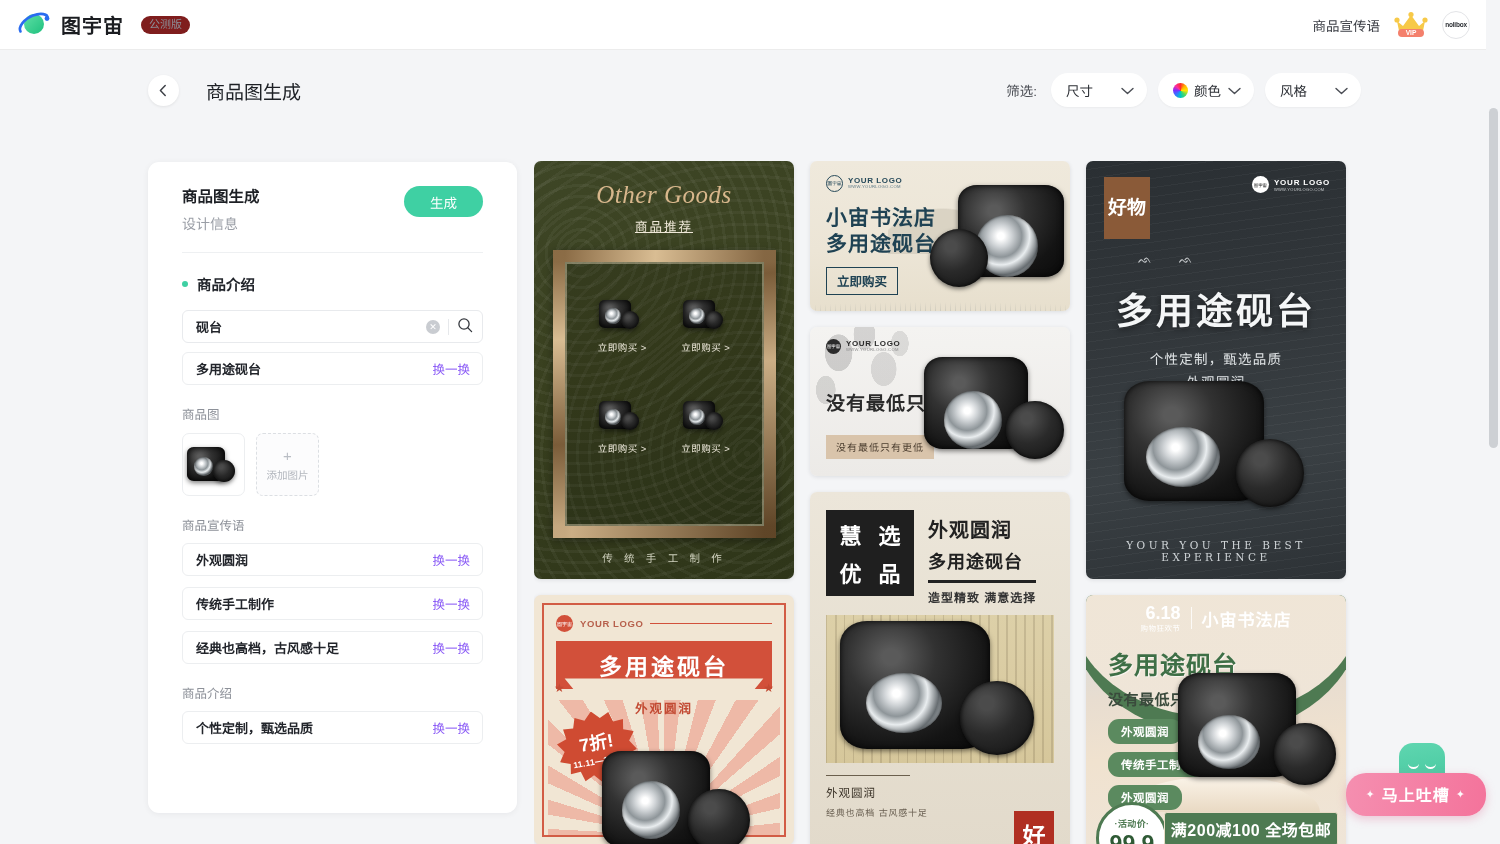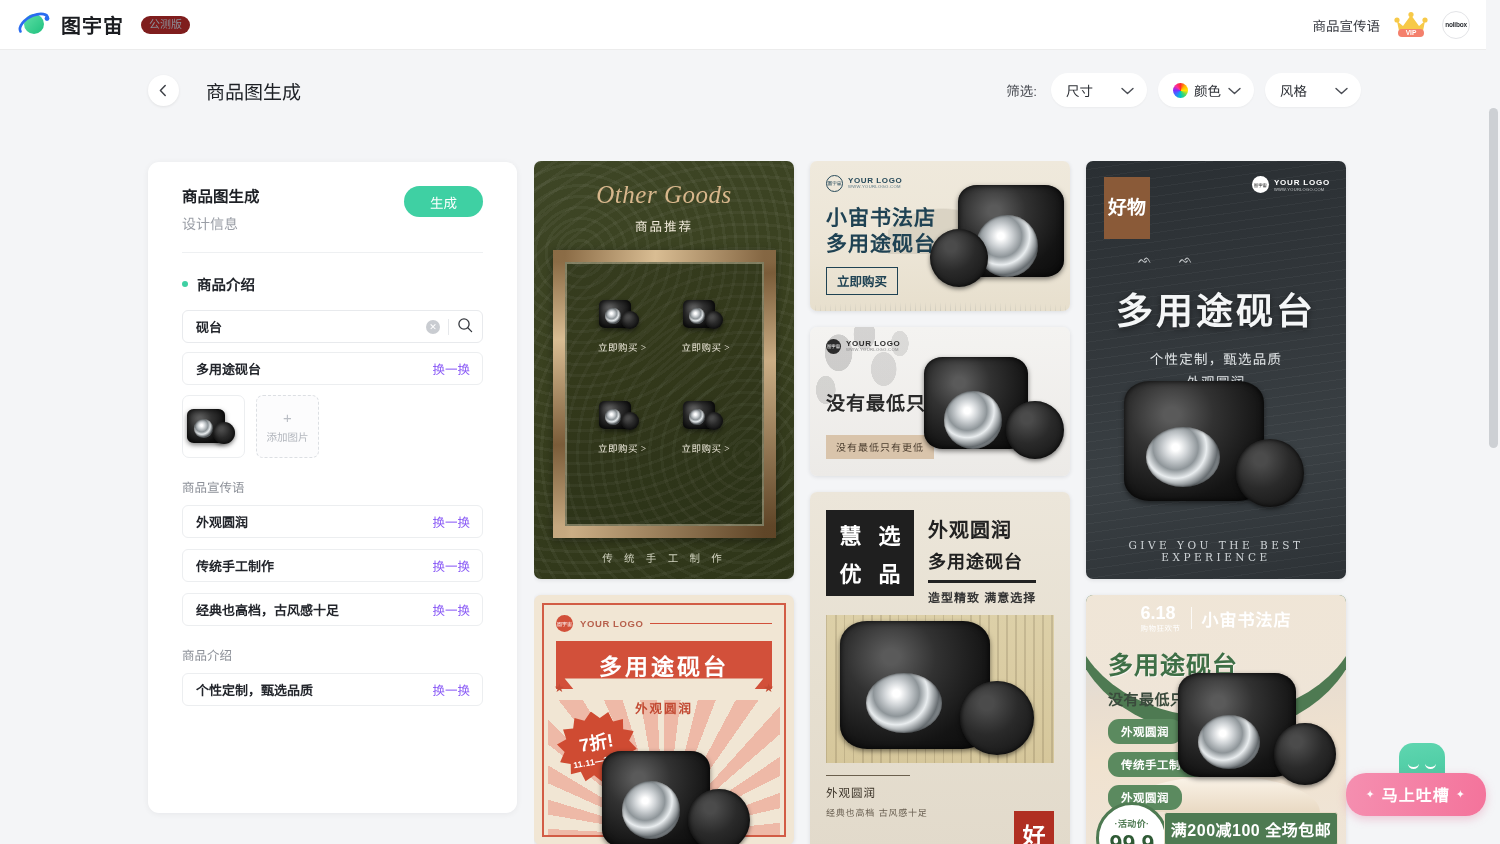--- a/index.html
+++ b/index.html
@@ -153,33 +153,33 @@
     height: 418px;
     background:
       repeating-radial-gradient(circle at 18% 22%, rgba(255,255,255,.045) 0 3px, rgba(0,0,0,0) 3px 11px),
       repeating-radial-gradient(circle at 82% 70%, rgba(255,255,255,.04) 0 3px, rgba(0,0,0,0) 3px 12px),
       linear-gradient(160deg,#3e4626 0%,#39401f 45%,#2e3519 100%);
     display: flex; flex-direction: column; align-items: center;
     padding-top: 20px;
   }
   .c-green .og { font-family: "Liberation Serif", "DejaVu Serif", serif; font-style: italic;
     font-size: 25px; color: #d8b78c; letter-spacing: .5px; }
-  .c-green .sub { font-family:"DejaVu Serif", serif; font-size: 12.5px; color: #efe8d8; margin-top: 7px; letter-spacing: 2px; }
+  .c-green .sub { font-family:"DejaVu Serif", serif; font-size: 12.5px; color: #efe8d8; margin-top: 7px; letter-spacing: 2px; text-decoration: underline; }
   .frame {
     margin-top: 15px; width: 223px; height: 288px;
     border: 12px solid transparent;
     border-image: linear-gradient(140deg,#8a6b45,#d9bd93 18%,#7a5c39 42%,#cbae85 62%,#5f4527 100%) 1;
     background: rgba(0,0,0,.10);
     box-shadow: inset 0 0 0 2px rgba(250,235,205,.38), 0 2px 8px rgba(0,0,0,.4);
     position: relative;
   }
   .frame-grid { position:absolute; inset: 8px; display: grid; grid-template-columns: 1fr 1fr;
     grid-template-rows: 1fr 1fr; padding: 28px 8px 18px; }
   .fg-cell { display:flex; flex-direction: column; align-items: center; justify-content: flex-start; gap: 6px; }
-  .buy-txt { font-family:Liberation Serif, serif; font-size: 9.5px; color: #efeadc; letter-spacing: .5px; }
+  .buy-txt { font-family:Liberation Sans, sans-serif; font-size: 9.5px; color: #efeadc; letter-spacing: .5px; }
   .c-green .foot { margin-top: auto; margin-bottom: 14px; font-family:"DejaVu Serif", serif;
     font-size: 10.5px; color: #cfd0bd; letter-spacing: 4px; }
 
   
   .c-retro {
     height: 250px;
     background:
       radial-gradient(circle at 50% 62%, rgba(214,96,72,.0) 0 28%, rgba(214,96,72,.0) 100%),
       #f1e6d4;
     padding: 8px; position: relative;
@@ -334,21 +334,21 @@
     height: 255px;
     background: linear-gradient(175deg,#cfdbe2 0%,#e8ddd0 38%,#f0e2cf 60%,#efe5d8 100%);
     position: relative; overflow:hidden;
   }
   .promo-arc { position:absolute; left:-6%; top:-40%; width: 112%; height: 95%;
       border-radius: 50%; background: #4e7a52; }
   .promo-arc2 { position:absolute; left:-6%; top:-40%; width:112%; height: 88%;
       border-radius: 50%; background: linear-gradient(180deg,#f0e6d6,#efe5d8); }
   .promo-top { position:absolute; left:0; right:0; top: 9px; display:flex; align-items:center;
       justify-content:center; gap: 10px; z-index:4; color:#fff; }
-  .p618 { text-align:left; line-height:1; }
+  .p618 { text-align:right; line-height:1; }
   .p618 .n { font-size: 18px; font-weight: 800; }
   .p618 .s { font-size: 7.5px; margin-top:3px; letter-spacing: .5px; }
   .p-bar { width:1px; height: 22px; background: rgba(255,255,255,.8); }
   .p-shop { font-size: 17px; font-weight: 800; letter-spacing: 1px; }
   .promo-body { position:relative; z-index:4; padding: 50px 0 0 22px; }
   .promo-h1 { font-size: 25px; font-weight: 800; color:#3e6f46; letter-spacing: 1px;
       text-shadow: 1px 1px 0 rgba(255,255,255,.6); }
   .promo-h2 { margin-top: 7px; font-size: 15px; font-weight: 800; color:#3a4a3c; letter-spacing: .5px; }
   .promo-tags { margin-top: 10px; display:flex; flex-direction:column; gap: 8px; align-items:flex-start; }
   .p-tag { background:#5b8a5f; color:#fff; font-size: 11.5px; font-weight:700;
@@ -515,20 +515,21 @@
             <path d="M10.8 10.8 L14.6 14.6" stroke="#35383e" stroke-width="1.3" stroke-linecap="round"></path>
           </svg>
         </span>
       </div>
 
       <div class="field-row">
         <span class="fval">多用途砚台</span>
         <span class="swap">换一换</span>
       </div>
 
+      <div class="field-label">商品图</div>
       <div class="thumbs">
         <div class="thumb">
           <span class="ink" style="width:54px;height:44px;">
             <span class="slab" style="left:0;top:4px;width:38px;height:34px;"></span>
             <span class="pool" style="left:7px;top:14px;width:19px;height:19px;"></span>
             <span class="lid" style="left:26px;top:17px;width:22px;height:22px;"></span>
           </span>
         </div>
         <div class="thumb-add">
           <span class="plus">+</span>
@@ -722,21 +723,21 @@
         <div class="dark-title">多用途砚台</div>
         <div class="dark-sub">
           <span style="display:block">个性定制，甄选品质</span>
           <span style="display:block">外观圆润</span>
         </div>
         <span class="ink" style="position:absolute; left:38px; bottom:66px; width:186px; height:132px;">
           <span class="slab" style="left:0;top:0;width:140px;height:120px;"></span>
           <span class="pool" style="left:22px;top:46px;width:74px;height:60px;"></span>
           <span class="lid" style="left:112px;top:58px;width:68px;height:68px;"></span>
         </span>
-        <div class="dark-foot">GIVE YOU THE BEST EXPERIENCE</div>
+        <div class="dark-foot">YOUR YOU THE BEST EXPERIENCE</div>
       </div>
 
       <div class="card c-promo">
         <div class="promo-arc"></div>
         <div class="promo-arc2"></div>
         <div class="promo-top">
           <span class="p618">
             <span class="n" style="display:block">6.18</span>
             <span class="s" style="display:block">购物狂欢节</span>
           </span>

